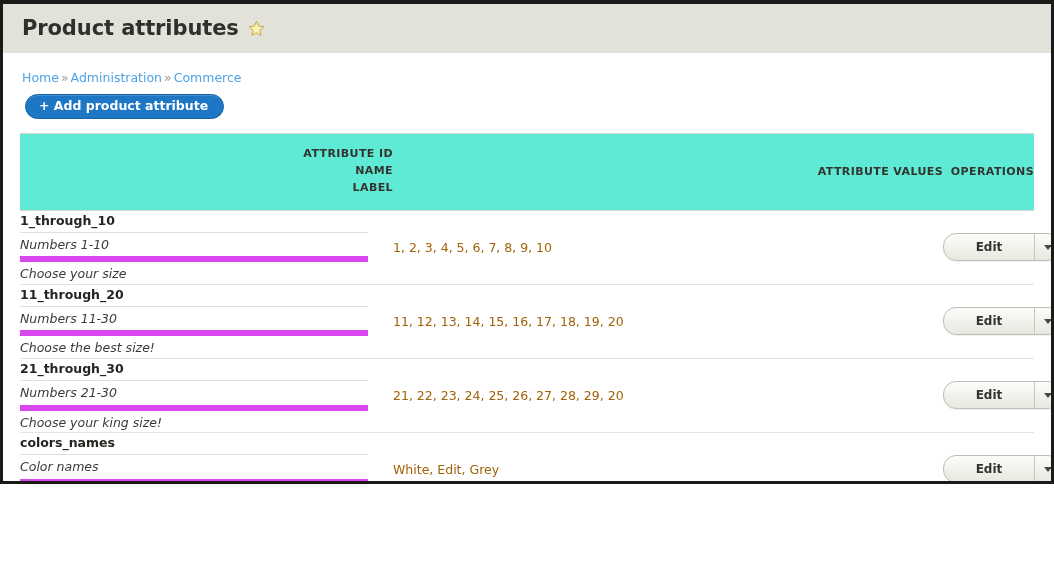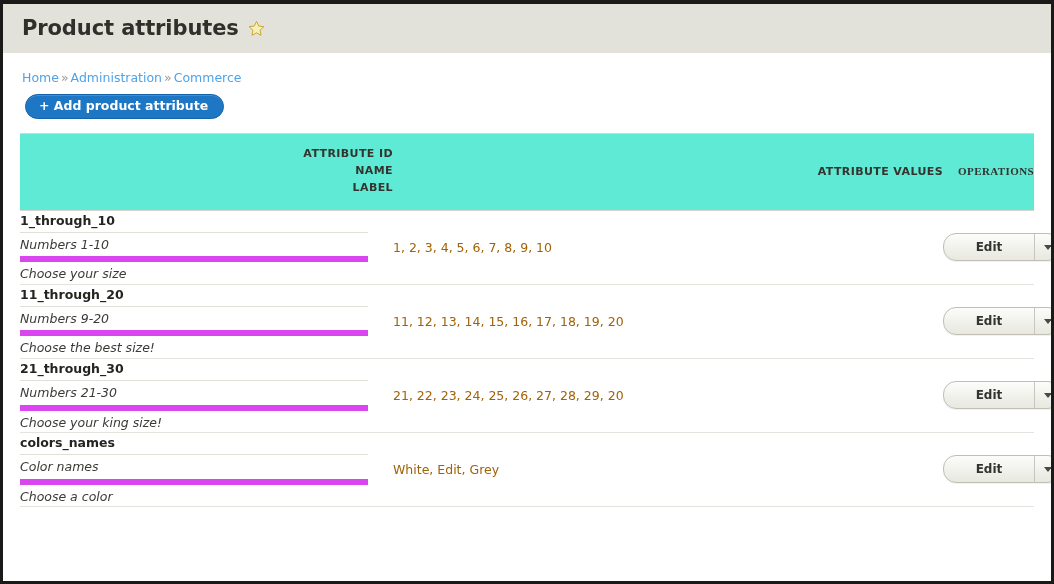--- a/index.html
+++ b/index.html
@@ -7,21 +7,21 @@
     padding: 0;
     background: #ffffff;
   }
   body {
     font-family: "DejaVu Sans", "Liberation Sans", sans-serif;
     -webkit-font-smoothing: antialiased;
   }
   .page {
     position: relative;
     width: 1054px;
-    height: 584px;
+    height: 484px;
     box-sizing: border-box;
     border-left: 3px solid #1a1a18;
     border-right: 3px solid #1a1a18;
     border-top: 4px solid #1a1a18;
     border-bottom: 3px solid #1a1a18;
     background: #ffffff;
     overflow: hidden;
   }
 
   
@@ -99,21 +99,21 @@
     vertical-align: middle;
     font-size: 11px;
     font-weight: bold;
     letter-spacing: 0.4px;
     color: #33332f;
     text-transform: uppercase;
     padding: 12px 0 13px 0;
   }
   th.col-id { padding-left: 11px; width: 373px; }
   th.col-values { width: 550px; }
-  th.col-ops { text-align: right; padding-right: 14px; font-family: Liberation Serif, serif; }
+  th.col-ops { text-align: right; padding-right: 14px; }
   .hdr-stack span { display: block; line-height: 1.52; }
 
   table.attr-table tbody td {
     border-bottom: 1px solid #e4e4de;
     vertical-align: middle;
     padding: 0;
   }
   td.cell-id { padding: 11px 0 11px 11px; }
   td.cell-values {
     font-size: 12.5px;
@@ -236,21 +236,21 @@
             <td class="cell-ops"><span class="dropbutton">
                 <span class="dropbutton-main">Edit</span>
                 <span class="dropbutton-toggle">
                   <span class="caret"></span>
                 </span>
               </span></td>
           </tr>
           <tr>
             <td class="cell-id">
               <div class="attr-id">11_through_20</div>
-              <div class="attr-name">Numbers 9-20</div>
+              <div class="attr-name">Numbers 11-30</div>
               <div class="attr-label">Choose the best size!</div>
             </td>
             <td class="cell-values">11, 12, 13, 14, 15, 16, 17, 18, 19, 20</td>
             <td class="cell-ops"><span class="dropbutton">
                 <span class="dropbutton-main">Edit</span>
                 <span class="dropbutton-toggle">
                   <span class="caret"></span>
                 </span>
               </span></td>
           </tr>

